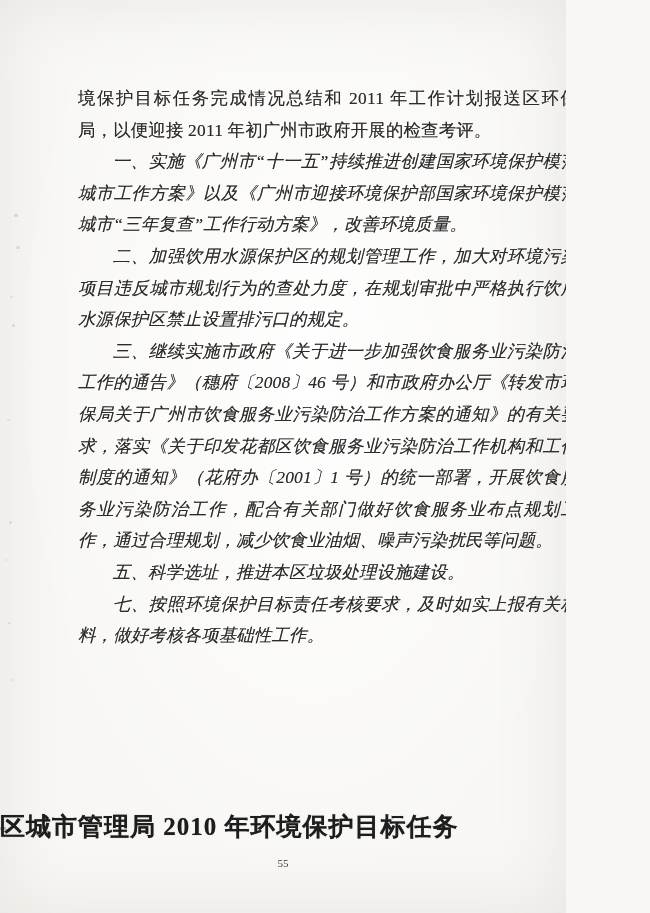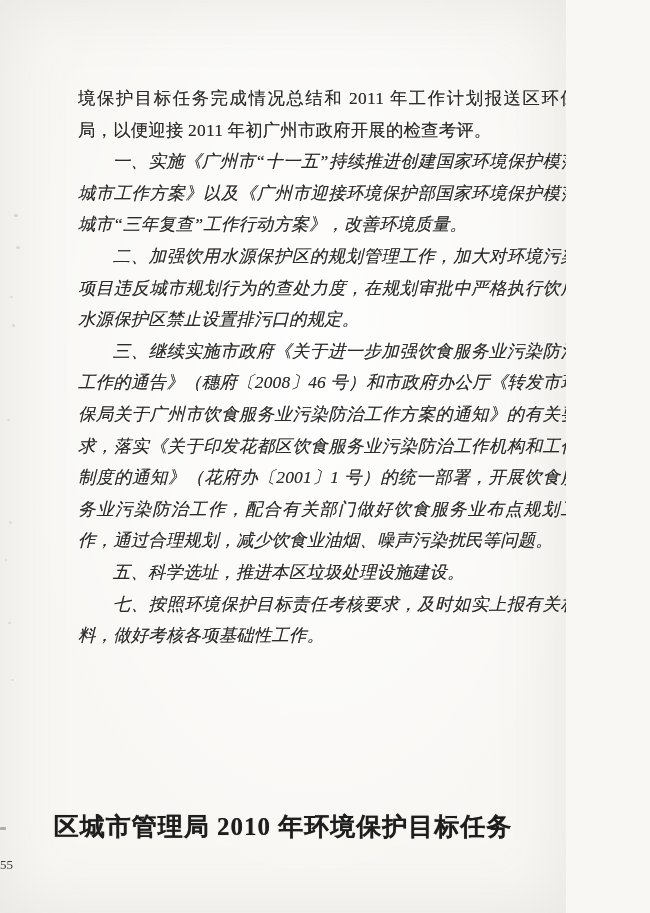--- a/index.html
+++ b/index.html
@@ -44,33 +44,34 @@
     color: var(--ink);
     text-shadow: 0 0 0.6px rgba(45,45,45,0.55);
   }
   .doc-body p.indent { text-indent: 2em; font-style: italic; }
   .section-heading {
     position: absolute;
     left: 0;
     right: 0;
     top: 810px;
     margin: 0;
-    text-align: center;
+    text-align: left;
     font-size: 25px;
     font-weight: 700;
     letter-spacing: 1px;
     color: #1d1d1d;
     text-shadow: 0 0 0.7px rgba(0,0,0,0.6);
   }
   .page-number {
     position: absolute;
     left: 0;
     right: 0;
     top: 857px;
-    font-size: 13px;
+    text-align: center;
+    font-size: 11px;
     color: #3a3a3a;
   }
   .speck {
     position: absolute;
     background: #8a8a88;
     border-radius: 50%;
   }
   .speck.dash {
     border-radius: 1px;
     background: #5f5f5d;

